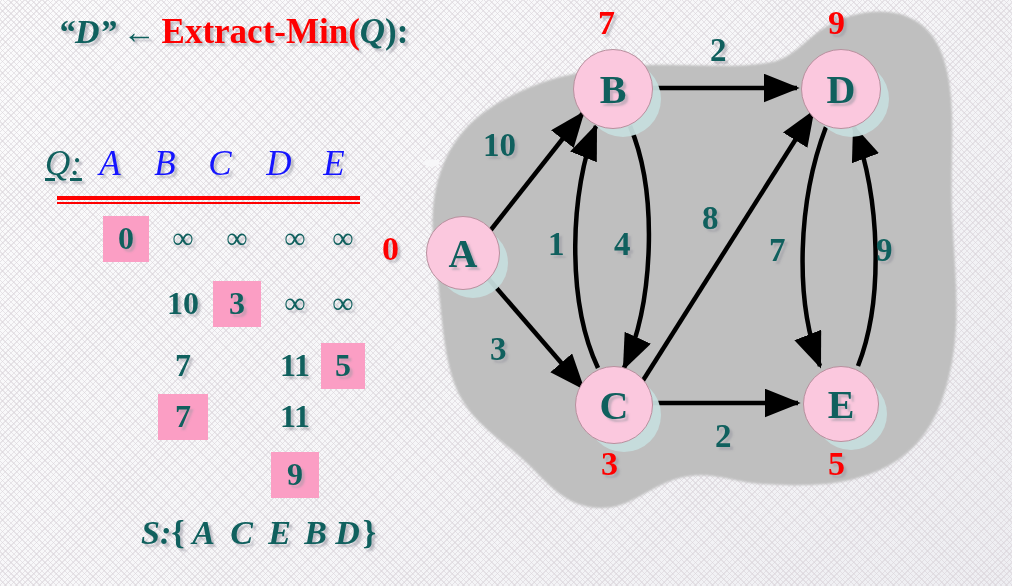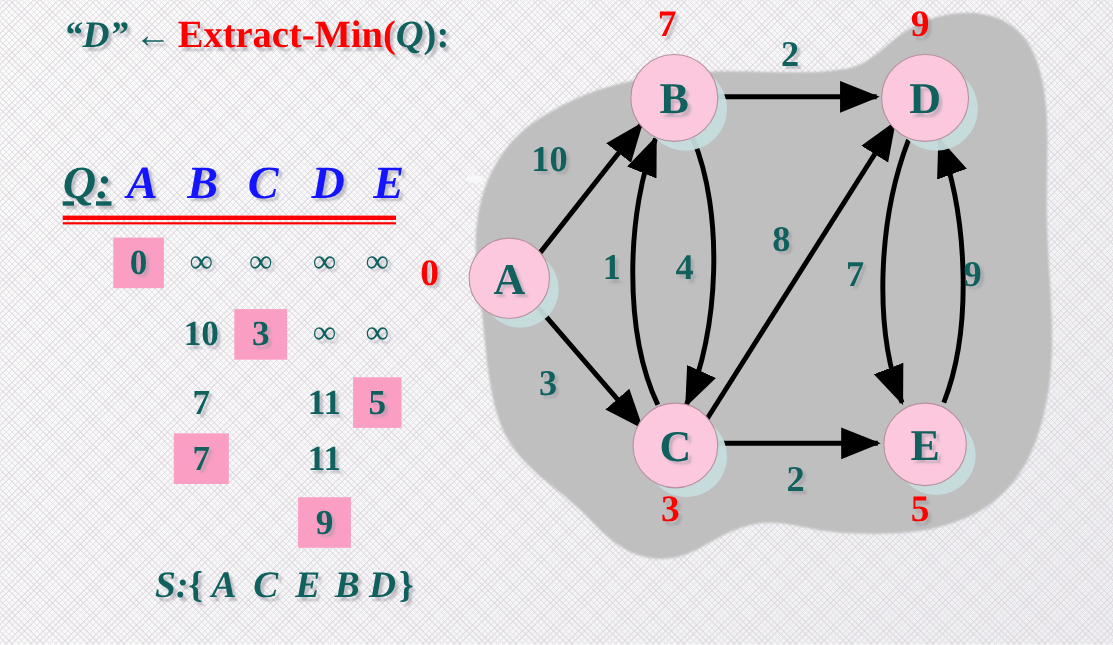--- a/index.html
+++ b/index.html
@@ -21,21 +21,21 @@
   .ital{font-style:italic;}
 
   
   #header-line{left:58px;top:14px;font-size:35px;font-weight:bold;white-space:nowrap;
       line-height:1;}
   #header-line .q1{font-style:italic;font-size:34px;}
   #header-line .arrow{font-size:33px;padding:0 6px;}
   #header-line .em{font-size:35px;}
 
   
-  #q-header{left:57px;top:146px;font-size:42px;font-weight:bold;font-style:italic;
+  #q-header{left:45px;top:146px;font-size:35px;font-weight:normal;font-style:italic;
       white-space:nowrap;line-height:1;}
   #q-header .qlab{color:#10605e;text-decoration:underline;text-underline-offset:3px;}
   #q-header .col{color:#1414ff;display:inline-block;text-align:center;}
 
   #rule{left:57px;top:196px;width:303px;height:10px;}
   #rule .bar{position:absolute;left:0;background:#fe0000;width:100%;}
   #rule .b1{top:0;height:4px;}
   #rule .b2{top:6px;height:2px;}
 
   .cell{position:absolute;font-size:32px;font-weight:bold;color:#10605e;

